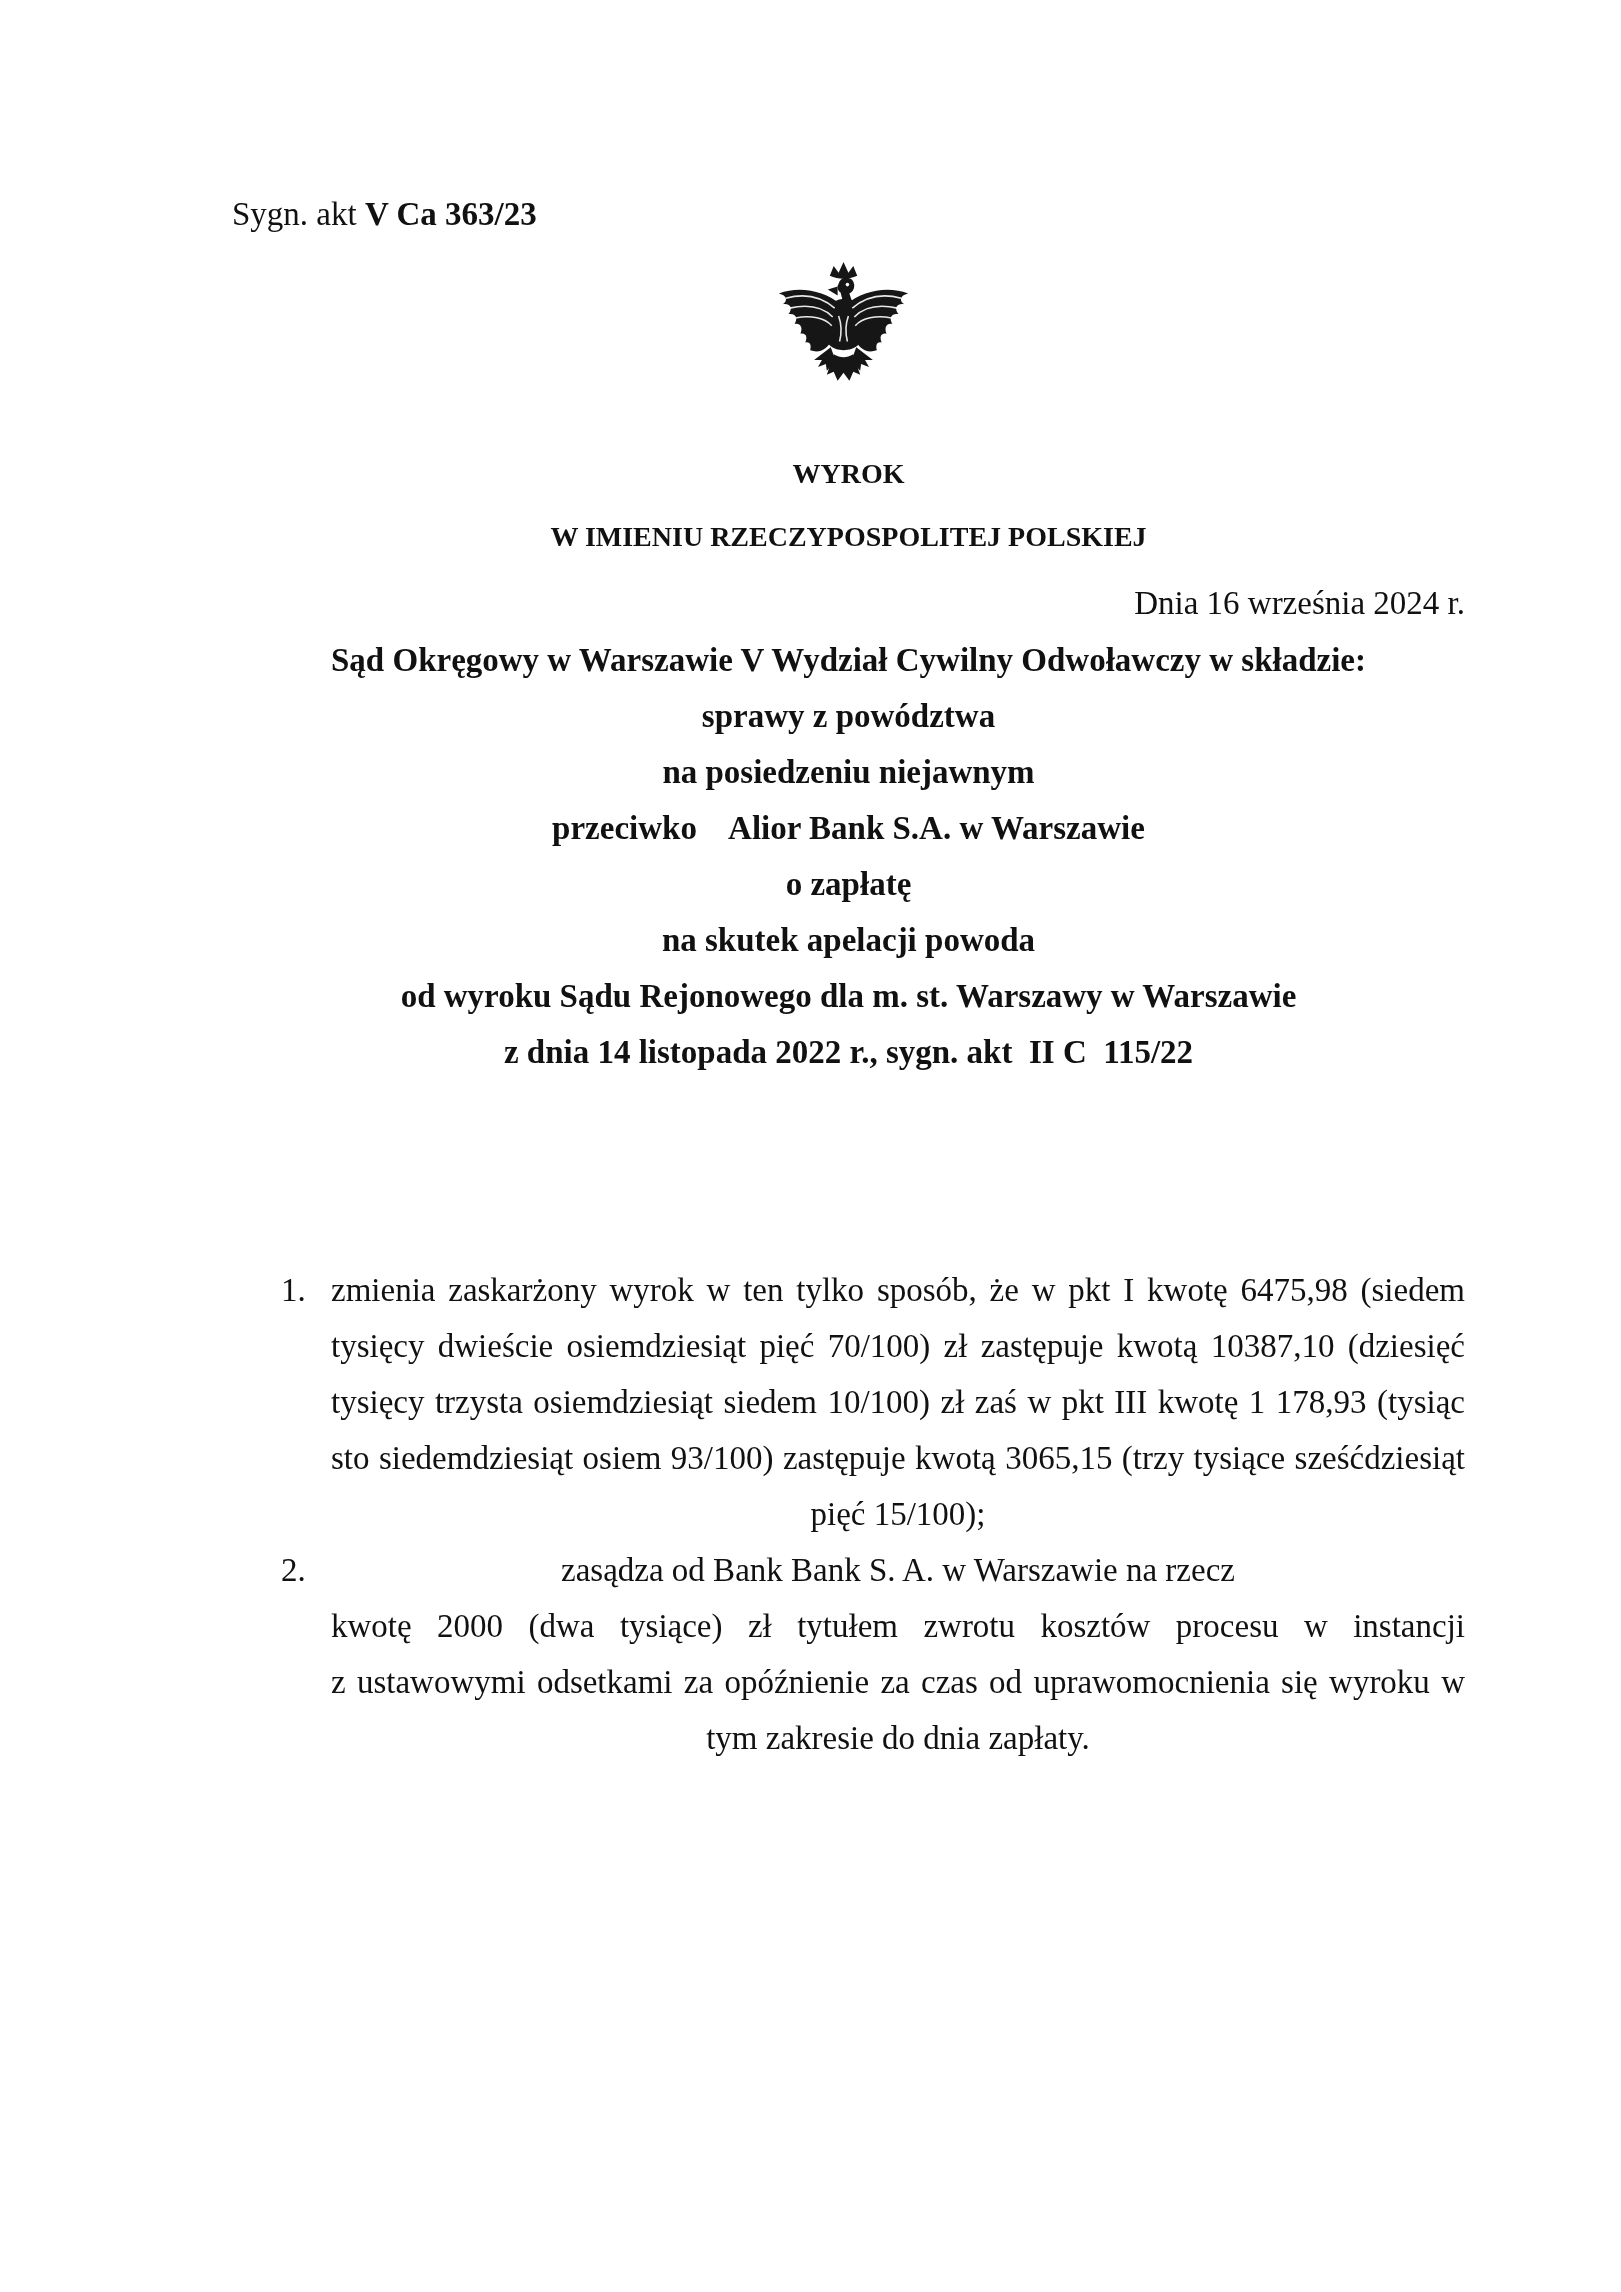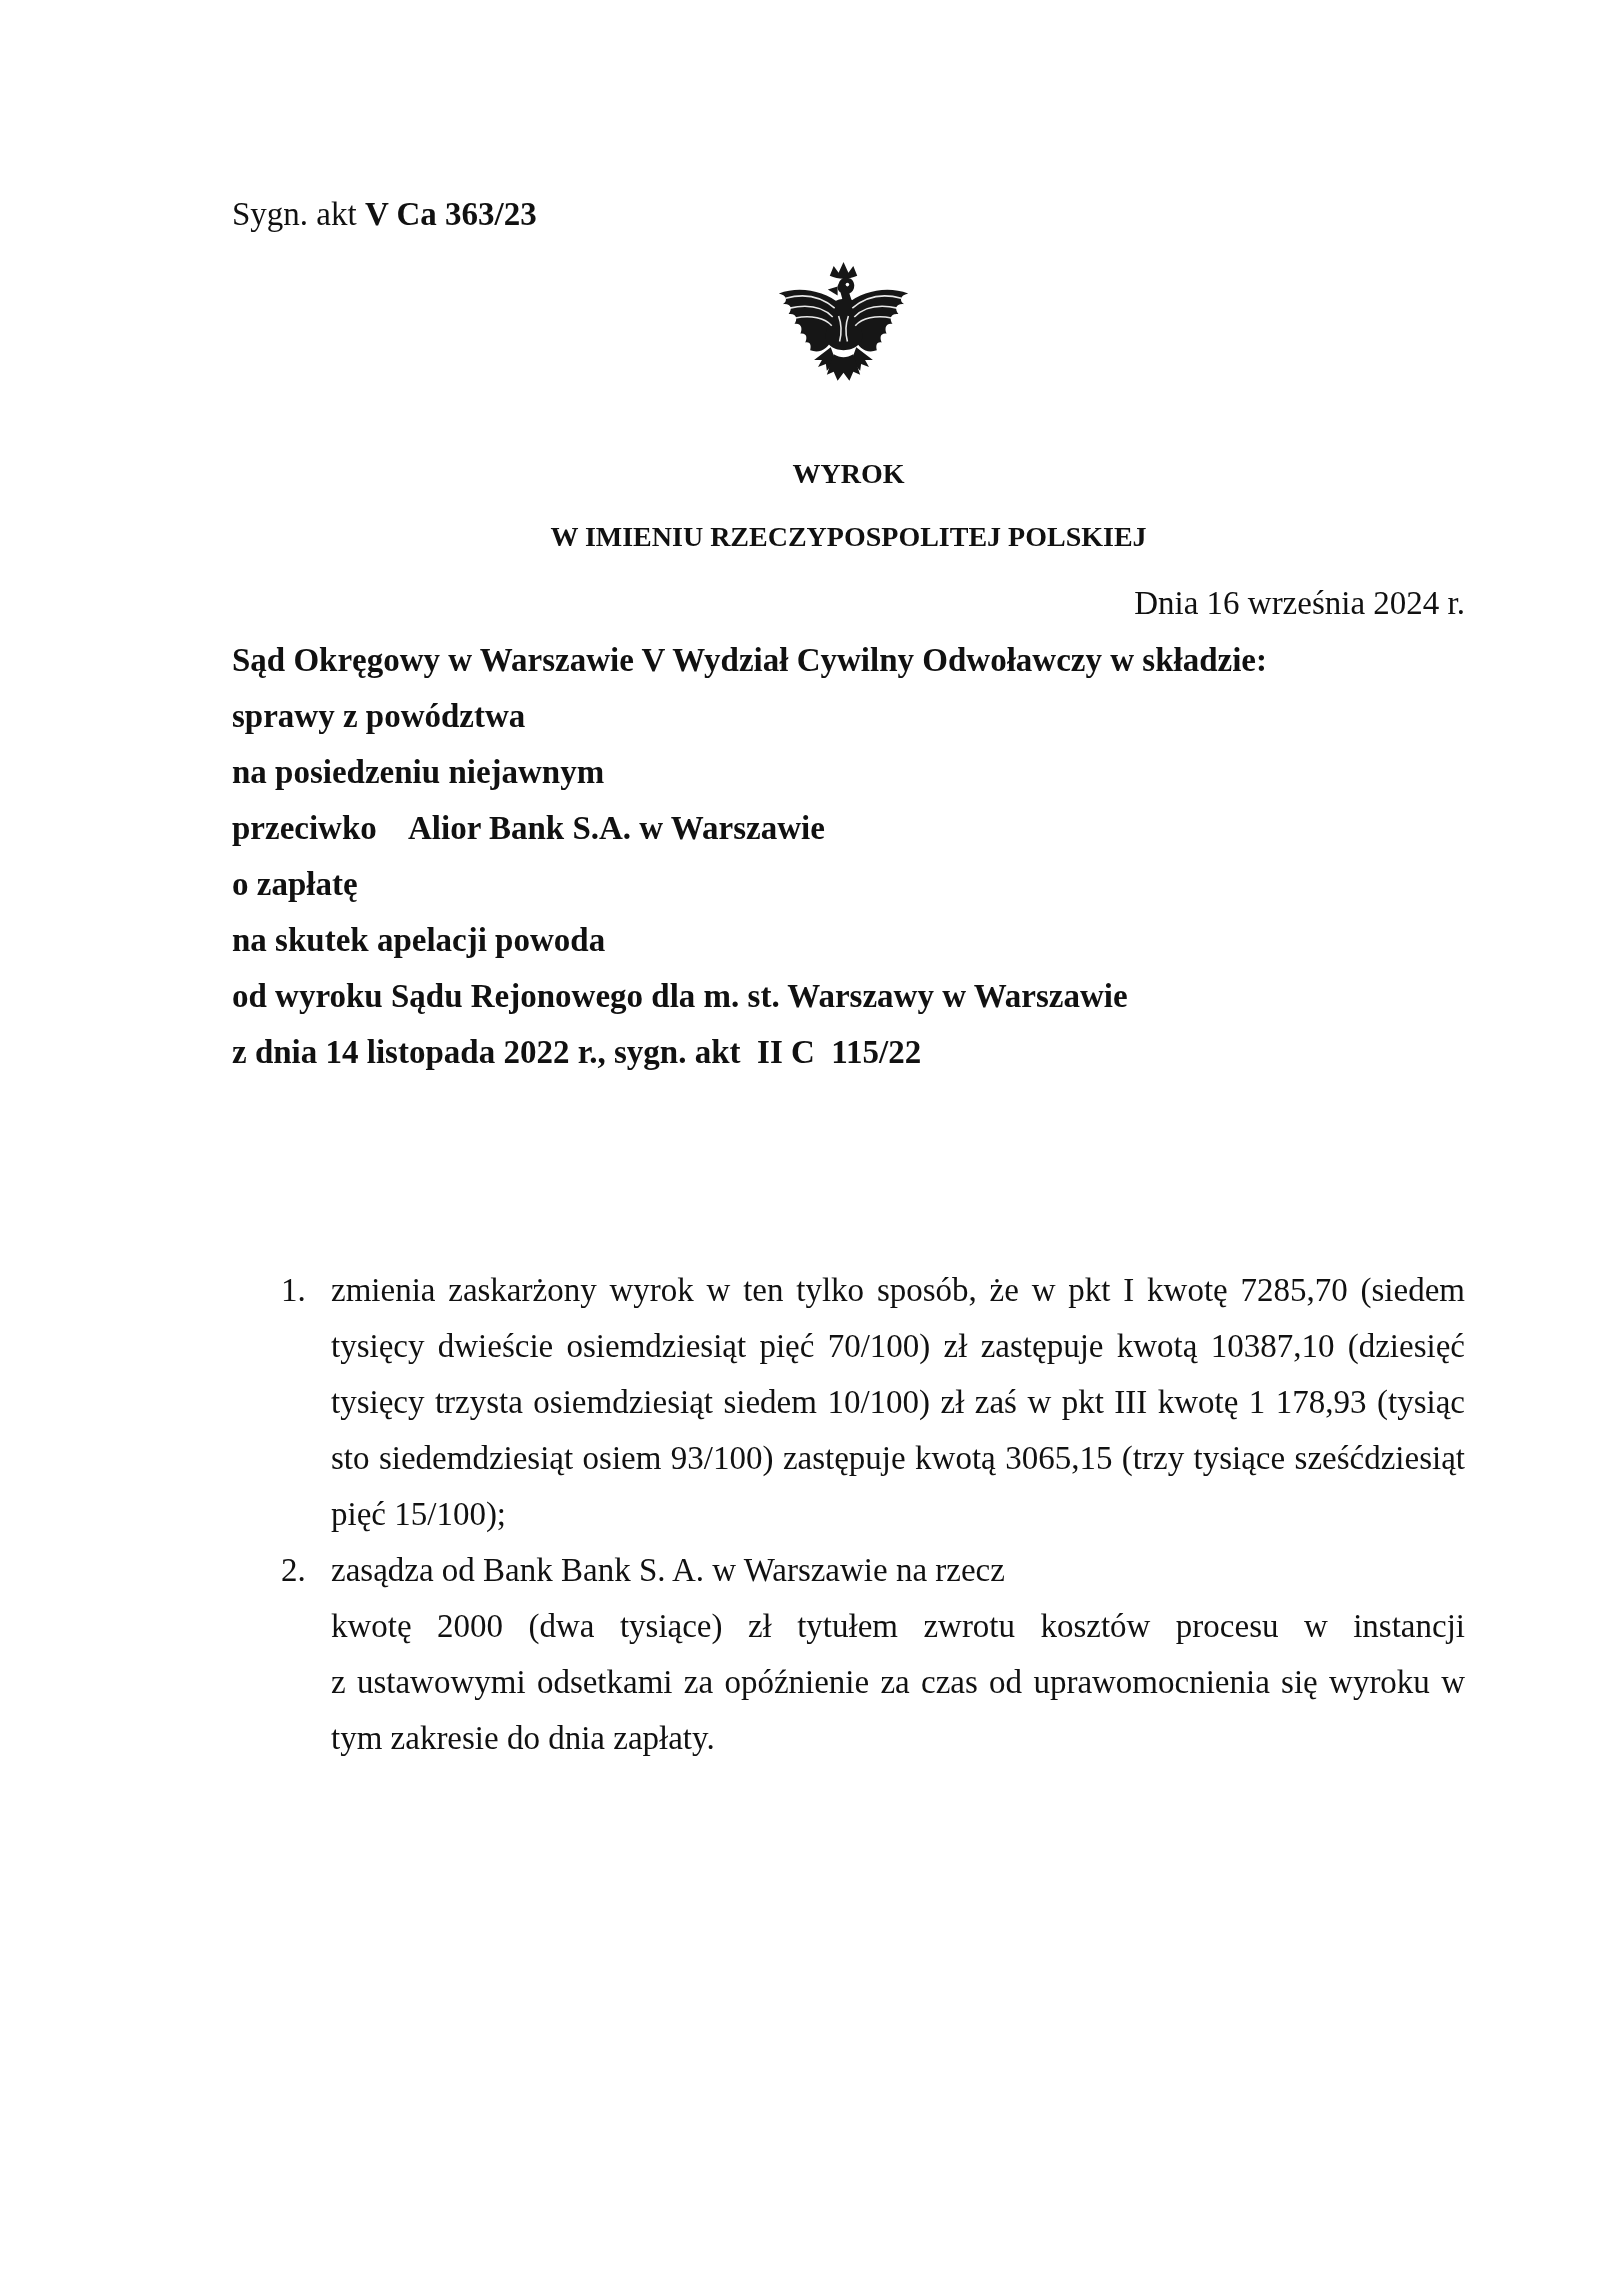--- a/index.html
+++ b/index.html
@@ -2,21 +2,21 @@
 <html lang="pl"><head>
 <meta charset="utf-8">
 <style>
   html,body{margin:0;padding:0;}
   body{
     width:1621px;height:2293px;background:#ffffff;position:relative;
     font-family:"Liberation Serif","DejaVu Serif",serif;color:#111;
     overflow:hidden;
   }
   .content{position:absolute;left:232px;top:0;width:1233px;height:2293px;}
-  .line{height:56px;line-height:56px;font-size:33px;overflow:hidden;}
+  .line{height:56px;line-height:56px;font-size:33px;overflow:hidden;text-align:center;}
   .pre{white-space:pre;font-weight:bold;}
   .just{text-align:justify;text-align-last:justify;}
   .b{font-weight:bold;}
   .sygn{position:absolute;top:186px;left:0;}
   .emblem{position:absolute;top:261px;left:538px;width:147px;height:157px;}
   .title1,.title2{position:absolute;width:100%;text-align:center;font-weight:bold;font-size:28px;height:56px;line-height:56px;}
   .title1{top:446px;}
   .title2{top:509px;}
   .dateline{position:absolute;top:575px;width:100%;text-align:right;}
   .court-block{position:absolute;top:632px;width:100%;}
@@ -76,21 +76,21 @@
         <div class="line pre">o zapłatę</div>
         <div class="line pre">na skutek apelacji powoda</div>
         <div class="line pre">od wyroku Sądu Rejonowego dla m. st. Warszawy w Warszawie</div>
         <div class="line pre">z dnia 14 listopada 2022 r., sygn. akt  II C  115/22</div>
       </div>
   </div>
 
   <div class="ruling">
       <div class="ruling-item">
         <span class="num">1.</span>
-        <div class="line just">zmienia zaskarżony wyrok w ten tylko sposób, że w pkt I kwotę 7285,70 (siedem</div>
+        <div class="line just">zmienia zaskarżony wyrok w ten tylko sposób, że w pkt I kwotę 6475,98 (siedem</div>
         <div class="line just">tysięcy dwieście osiemdziesiąt pięć 70/100) zł zastępuje kwotą 10387,10 (dziesięć</div>
         <div class="line just">tysięcy trzysta osiemdziesiąt siedem 10/100) zł zaś w pkt III kwotę 1 178,93 (tysiąc</div>
         <div class="line just">sto siedemdziesiąt osiem 93/100) zastępuje kwotą 3065,15 (trzy tysiące sześćdziesiąt</div>
         <div class="line">pięć 15/100);</div>
       </div>
       <div class="ruling-item">
         <span class="num">2.</span>
         <div class="line">zasądza od Bank Bank S. A. w Warszawie na rzecz</div>
         <div class="line just">kwotę 2000 (dwa tysiące) zł tytułem zwrotu kosztów procesu w instancji odwoławczej</div>
         <div class="line just">z ustawowymi odsetkami za opóźnienie za czas od uprawomocnienia się wyroku w</div>

